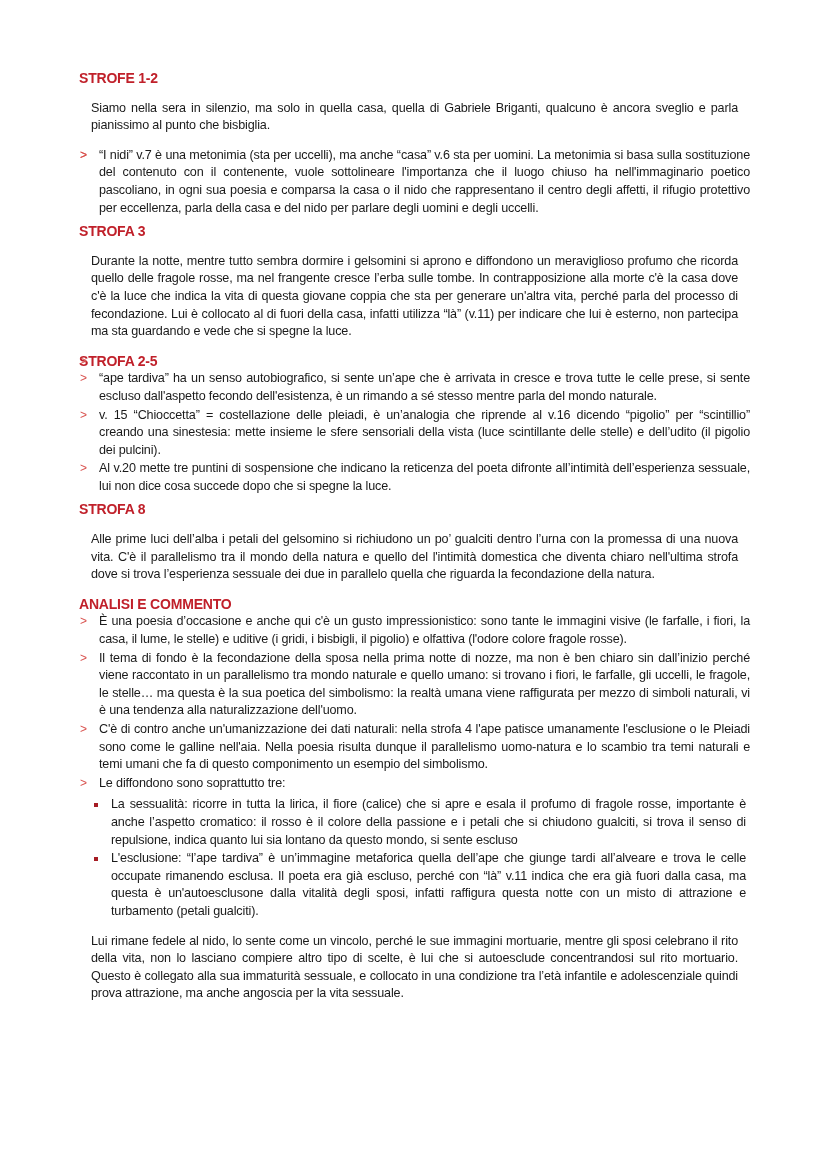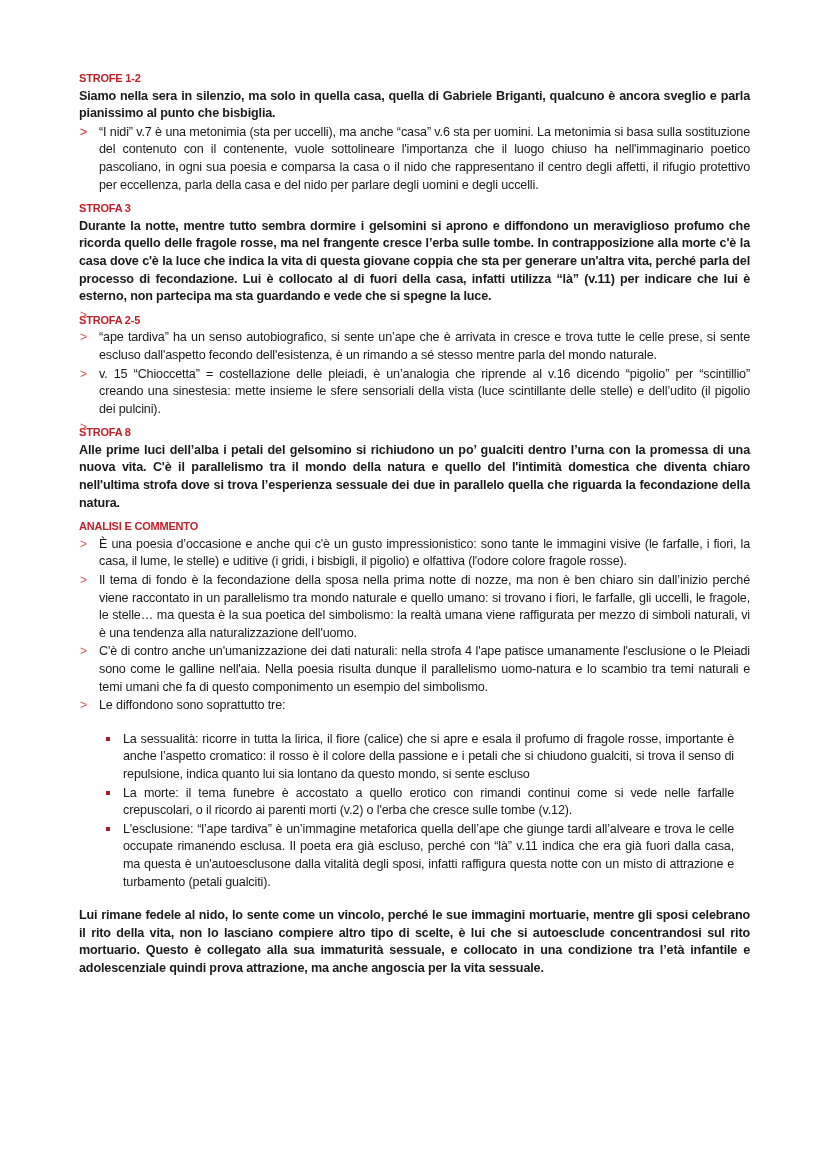--- a/index.html
+++ b/index.html
@@ -23,29 +23,28 @@
       font-size: 12.6px;
       line-height: 17.6px;
       letter-spacing: -0.15px;
     }
     .section {
       margin: 0 0 6px 0;
     }
     .heading {
       color: #c0202a;
       font-weight: bold;
-      font-size: 11px;
+      font-size: 14px;
       line-height: 17.6px;
       margin: 0;
       letter-spacing: -0.2px;
     }
     .para {
-      margin: 0;
+      margin: 12px;
       text-align: justify;
-      font-weight: bold;
     }
     ul.arrows {
       list-style: none;
       margin: 0;
       padding: 0;
     }
     ul.arrows > li {
       position: relative;
       padding-left: 20px;
       text-align: justify;
@@ -54,21 +53,21 @@
     .arrow {
       position: absolute;
       left: 1px;
       top: 0;
       color: #d9534f;
       font-size: 12px;
       line-height: 17.6px;
     }
     ul.squares {
       list-style: none;
-      margin: 16px;
+      margin: 4px;
       padding: 0;
     }
     ul.squares > li {
       position: relative;
       padding-left: 28px;
       text-align: justify;
       margin: 0 0 1px 0;
     }
     .square {
       position: absolute;
@@ -114,20 +113,21 @@
       <li>
         <span class="arrow">&gt;</span>
         <span>“ape tardiva” ha un senso autobiografico, si sente un’ape che è arrivata in cresce e trova tutte le celle prese, si sente escluso dall'aspetto fecondo dell'esistenza, è un rimando a sé stesso mentre parla del mondo naturale.</span>
       </li>
       <li>
         <span class="arrow">&gt;</span>
         <span>v. 15 “Chioccetta” = costellazione delle pleiadi, è un’analogia che riprende al v.16 dicendo “pigolio” per “scintillio” creando una sinestesia: mette insieme le sfere sensoriali della vista (luce scintillante delle stelle) e dell’udito (il pigolio dei pulcini).</span>
       </li>
       <li>
         <span class="arrow">&gt;</span>
+        <span>Al v.20 mette tre puntini di sospensione che indicano la reticenza del poeta difronte all’intimità dell’esperienza sessuale, lui non dice cosa succede dopo che si spegne la luce.</span>
       </li>
     </ul>
   </div>
 
   <div class="section">
     <h2 class="heading">STROFA 8</h2>
     <p class="para">Alle prime luci dell’alba i petali del gelsomino si richiudono un po’ gualciti dentro l’urna con la promessa di una nuova vita. C'è il parallelismo tra il mondo della natura e quello del l'intimità domestica che diventa chiaro nell'ultima strofa dove si trova l’esperienza sessuale dei due in parallelo quella che riguarda la fecondazione della natura.</p>
   </div>
 
   <div class="section">
@@ -150,21 +150,20 @@
         <span>Le diffondono sono soprattutto tre:</span>
       </li>
     </ul>
     <ul class="squares">
       <li>
         <span class="square"></span>
         <span>La sessualità: ricorre in tutta la lirica, il fiore (calice) che si apre e esala il profumo di fragole rosse, importante è anche l’aspetto cromatico: il rosso è il colore della passione e i petali che si chiudono gualciti, si trova il senso di repulsione, indica quanto lui sia lontano da questo mondo, si sente escluso</span>
       </li>
       <li>
         <span class="square"></span>
-        <span>La morte: il tema funebre è accostato a quello erotico con rimandi continui come si vede nelle farfalle crepuscolari, o il ricordo ai parenti morti (v.2) o l'erba che cresce sulle tombe (v.12).</span>
       </li>
       <li>
         <span class="square"></span>
         <span>L'esclusione: “l’ape tardiva” è un’immagine metaforica quella dell’ape che giunge tardi all’alveare e trova le celle occupate rimanendo esclusa. Il poeta era già escluso, perché con “là” v.11 indica che era già fuori dalla casa, ma questa è un'autoesclusone dalla vitalità degli sposi, infatti raffigura questa notte con un misto di attrazione e turbamento (petali gualciti).</span>
       </li>
     </ul>
     <p class="para">Lui rimane fedele al nido, lo sente come un vincolo, perché le sue immagini mortuarie, mentre gli sposi celebrano il rito della vita, non lo lasciano compiere altro tipo di scelte, è lui che si autoesclude concentrandosi sul rito mortuario. Questo è collegato alla sua immaturità sessuale, e collocato in una condizione tra l’età infantile e adolescenziale quindi prova attrazione, ma anche angoscia per la vita sessuale.</p>
   </div>
 
 </div>

